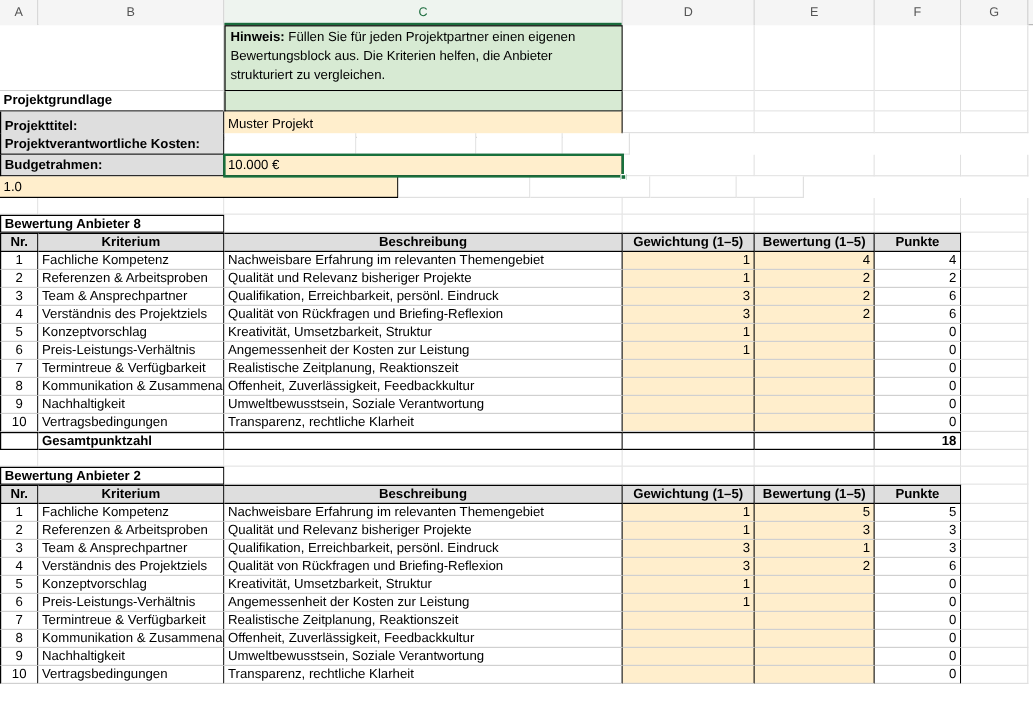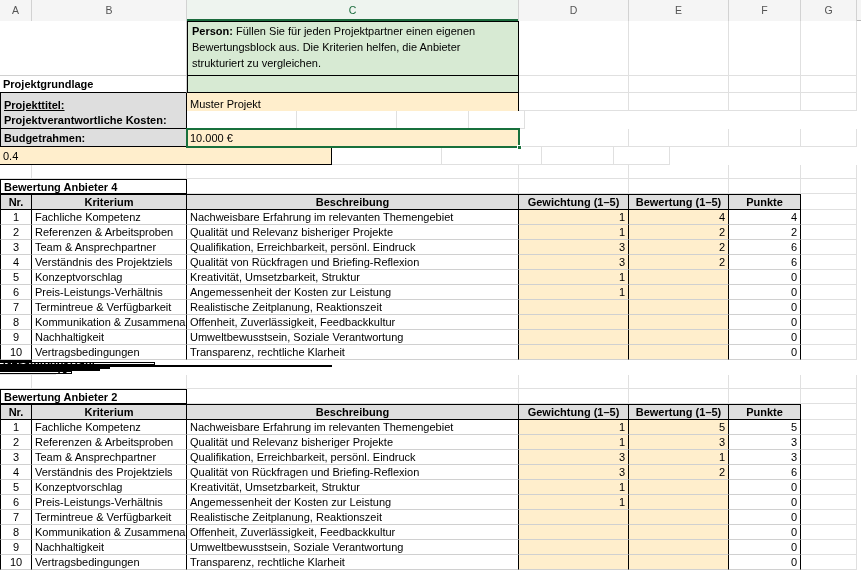--- a/index.html
+++ b/index.html
@@ -140,40 +140,40 @@
     <div class="colhead w-e">E</div>
     <div class="colhead w-f">F</div>
     <div class="colhead w-g">G</div>
   </div>
 
   <div class="grid">
 
     <div class="row" style="height:55px">
       <div class="cell w-ab fill-white" style="height:55px"></div>
       <div class="cell w-c fill-green note-cell bd-all" style="height:55px">
-        <span><b>Person:</b><span> Füllen Sie für jeden Projektpartner einen eigenen Bewertungsblock aus. Die Kriterien helfen, die Anbieter strukturiert zu vergleichen.</span></span>
+        <span><b>Hinweis:</b><span> Füllen Sie für jeden Projektpartner einen eigenen Bewertungsblock aus. Die Kriterien helfen, die Anbieter strukturiert zu vergleichen.</span></span>
       </div>
       <div class="cell w-d empty-grid" style="height:55px"></div>
       <div class="cell w-e empty-grid" style="height:55px"></div>
       <div class="cell w-f empty-grid" style="height:55px"></div>
       <div class="cell w-g empty-grid" style="height:55px"></div>
     </div>
 
     <div class="row" style="height:17px">
       <div class="cell w-ab fill-white bold bd-b" style="height:17px">Projektgrundlage</div>
       <div class="cell w-c fill-green bd-l bd-r bd-b" style="height:17px"></div>
       <div class="cell w-d empty-grid" style="height:17px"></div>
       <div class="cell w-e empty-grid" style="height:17px"></div>
       <div class="cell w-f empty-grid" style="height:17px"></div>
       <div class="cell w-g empty-grid" style="height:17px"></div>
     </div>
 
     <div id="field-rows">
         <div class="row" style="height: 18px;">
-          <div class="cell w-ab fill-gray bold bd-b bd-l bd-r" style="height: 24px; text-decoration: underline;">Projekttitel:</div>
+          <div class="cell w-ab fill-gray bold bd-b bd-l bd-r" style="height: 24px;">Projekttitel:</div>
           <div class="cell w-c fill-yellow bd-b bd-r" style="height: 22px;">Muster Projekt</div>
           <div class="cell w-d empty-grid" style="height: 18px;"></div>
           <div class="cell w-e empty-grid" style="height: 18px;"></div>
           <div class="cell w-f empty-grid" style="height: 18px;"></div>
           <div class="cell w-g empty-grid" style="height: 18px;"></div>
         </div>
         <div class="row" style="height: 18px;">
           <div class="cell w-ab fill-gray bold bd-b bd-l bd-r" style="height: 18px;">Projektverantwortliche Kosten:</div>
           <div class="cell w-d empty-grid" style="height: 18px;"></div>
           <div class="cell w-e empty-grid" style="height: 18px;"></div>
@@ -182,41 +182,41 @@
         </div>
         <div class="row" style="height: 18px;">
           <div class="cell w-ab fill-gray bold bd-b bd-l bd-r" style="height: 18px;">Budgetrahmen:</div>
           <div class="cell w-c fill-yellow bd-b bd-r" style="height: 18px;">10.000 €</div>
           <div class="cell w-d empty-grid" style="height: 18px;"></div>
           <div class="cell w-e empty-grid" style="height: 18px;"></div>
           <div class="cell w-f empty-grid" style="height: 18px;"></div>
           <div class="cell w-g empty-grid" style="height: 18px;"></div>
         </div>
         <div class="row" style="height: 18px;">
-          <div class="cell w-c fill-yellow bd-b bd-r" style="height: 18px;">0.4</div>
+          <div class="cell w-c fill-yellow bd-b bd-r" style="height: 18px;">1.0</div>
           <div class="cell w-d empty-grid" style="height: 18px;"></div>
           <div class="cell w-e empty-grid" style="height: 18px;"></div>
           <div class="cell w-f empty-grid" style="height: 18px;"></div>
           <div class="cell w-g empty-grid" style="height: 18px;"></div>
         </div>
       </div>
 
     <div class="row" style="height:14px">
       <div class="cell w-a empty-grid" style="height:14px"></div>
       <div class="cell w-b empty-grid" style="height:14px"></div>
       <div class="cell w-c empty-grid" style="height:14px"></div>
       <div class="cell w-d empty-grid" style="height:14px"></div>
       <div class="cell w-e empty-grid" style="height:14px"></div>
       <div class="cell w-f empty-grid" style="height:14px"></div>
       <div class="cell w-g empty-grid" style="height:14px"></div>
     </div>
 
     <div id="blocks-host">
         <div class="row" style="height: 15px;">
-          <div class="cell w-ab fill-white bold bd-t bd-l bd-r bd-b" style="height: 15px;">Bewertung Anbieter 4</div>
+          <div class="cell w-ab fill-white bold bd-t bd-l bd-r bd-b" style="height: 15px;">Bewertung Anbieter 8</div>
           <div class="cell w-c empty-grid" style="height: 15px;"></div>
           <div class="cell w-d empty-grid" style="height: 15px;"></div>
           <div class="cell w-e empty-grid" style="height: 15px;"></div>
           <div class="cell w-f empty-grid" style="height: 15px;"></div>
           <div class="cell w-g empty-grid" style="height: 15px;"></div>
         </div>
         <div class="row" style="height: 16px;">
           <div class="cell w-a fill-gray bold ta-c bd-all" style="height: 16px;">Nr.</div>
           <div class="cell w-b fill-gray bold ta-c bd-t bd-b bd-r" style="height: 16px;">Kriterium</div>
           <div class="cell w-c fill-gray bold ta-c bd-t bd-b bd-r" style="height: 16px;">Beschreibung</div>
@@ -308,21 +308,21 @@
         </div>
         <div class="row" style="height: 15px;">
           <div class="cell w-a ta-c bd-l bd-r" style="height: 15px;">10</div>
           <div class="cell w-b bd-r" style="height: 15px;">Vertragsbedingungen</div>
           <div class="cell w-c bd-r" style="height: 15px;">Transparenz, rechtliche Klarheit</div>
           <div class="cell w-d fill-yellow ta-r bd-r" style="height: 15px;"></div>
           <div class="cell w-e fill-yellow ta-r bd-r" style="height: 15px;"></div>
           <div class="cell w-f ta-r bd-r" style="height: 15px;">0</div>
           <div class="cell w-g empty-grid" style="height: 15px;"></div>
         </div>
-        <div class="row" style="height: 15px; flex-direction: column;">
+        <div class="row" style="height: 15px;">
           <div class="cell w-a bd-l bd-r bd-t bd-b" style="height: 15px;"></div>
           <div class="cell w-b bold bd-r bd-t bd-b" style="height: 15px;">Gesamtpunktzahl</div>
           <div class="cell w-c bd-r bd-t bd-b" style="height: 15px;"></div>
           <div class="cell w-d bd-r bd-t bd-b" style="height: 15px;"></div>
           <div class="cell w-e bd-r bd-t bd-b" style="height: 15px;"></div>
           <div class="cell w-f bold ta-r bd-r bd-t bd-b" style="height: 15px;">18</div>
           <div class="cell w-g empty-grid" style="height: 15px;"></div>
         </div>
         <div class="row" style="height: 14px;">
           <div class="cell w-a empty-grid" style="height: 14px;"></div>

